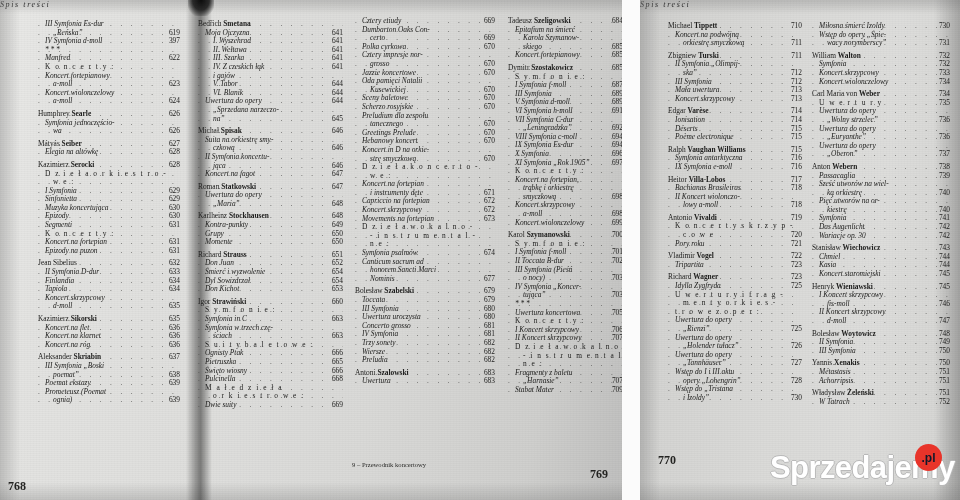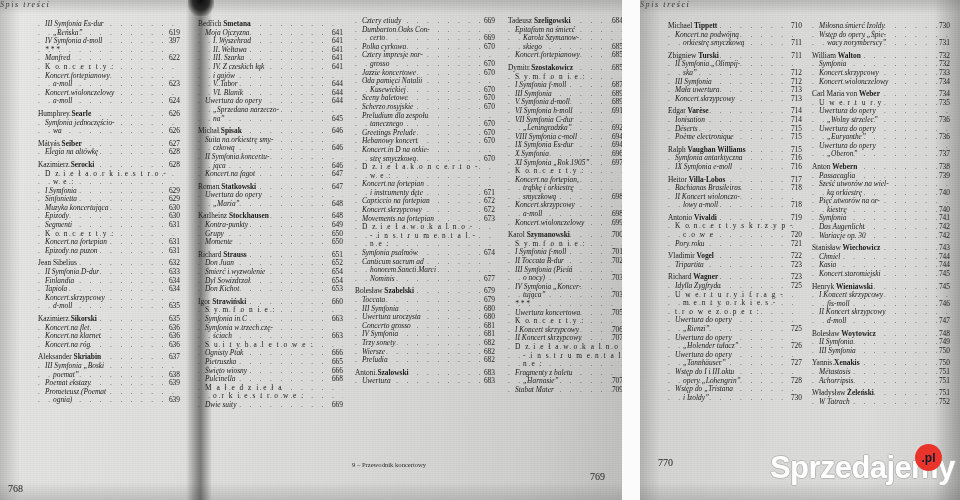--- a/index.html
+++ b/index.html
@@ -50,21 +50,21 @@
         padding-right:15px;white-space:nowrap;}
 
   .author{font-weight:400;}
   .author b{font-weight:700;margin-top:6px;}
   .work{font-style:italic;padding-left:7px;}
   .work2{font-style:italic;padding-left:15px;}
   .sect{letter-spacing:1.5px;padding-left:7px;}
   .sect2{letter-spacing:1.5px;padding-left:15px;}
   .gap{height:4px;}
 
-  .folio{position:absolute;font-size:10px;color:#242422;}
+  .folio{position:absolute;font-size:12px;color:#242422;font-weight:bold;}
   .footnote{position:absolute;font-size:6.6px;color:#2a2a28;white-space:nowrap;}
 
   
   #scan .col{filter:blur(.22px);}
 
   
   .wm{position:absolute;left:770px;top:450px;font-family:"Liberation Sans",sans-serif;
       font-weight:700;font-size:31px;letter-spacing:-.6px;color:#ffffff;
       text-shadow:0 1px 0 #b9b9b9,0 -1px 0 #b9b9b9,1px 0 0 #b9b9b9,-1px 0 0 #b9b9b9;
       white-space:nowrap;}

